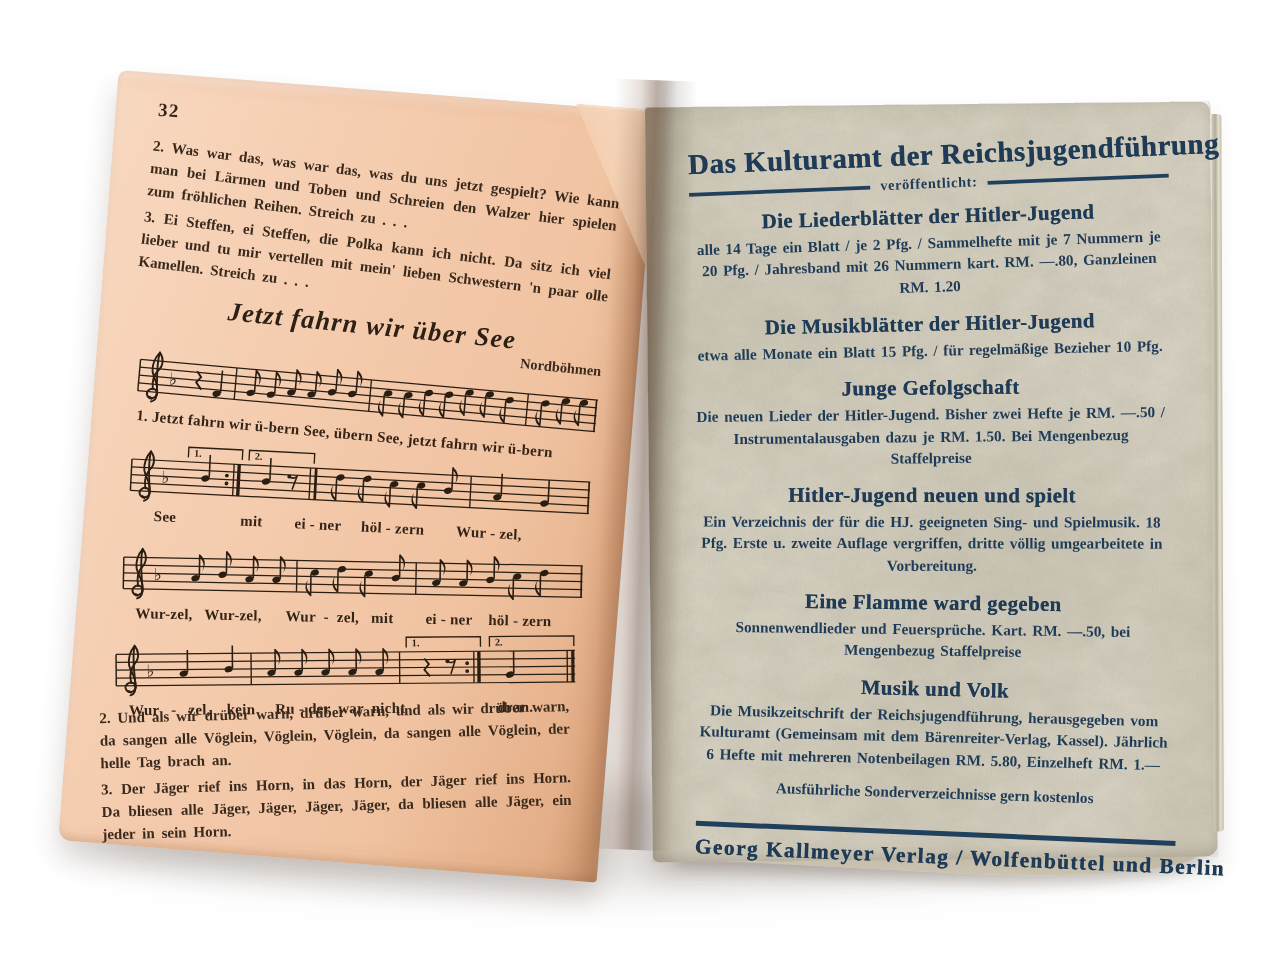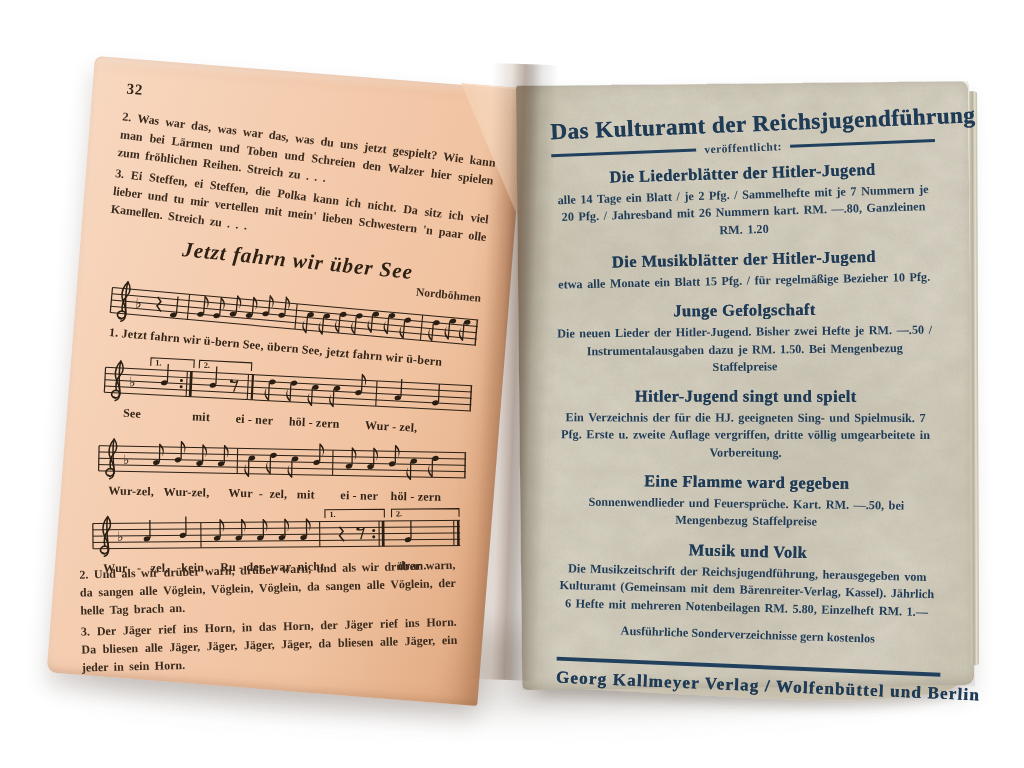--- a/index.html
+++ b/index.html
@@ -310,22 +310,22 @@
       </div>
       <div class="sec" style="transform:rotate(-0.6deg);">
         <h3>Die Musikblätter der Hitler-Jugend</h3>
         <p>etwa alle Monate ein Blatt 15 Pfg. / für regelmäßige Bezieher 10 Pfg.</p>
       </div>
       <div class="sec" style="transform:rotate(0deg);">
         <h3>Junge Gefolgschaft</h3>
         <p>Die neuen Lieder der Hitler-Jugend. Bisher zwei Hefte je RM. —.50 / Instrumentalausgaben dazu je RM. 1.50. Bei Mengenbezug Staffelpreise</p>
       </div>
       <div class="sec" style="transform:rotate(0.7deg);">
-        <h3>Hitler-Jugend singt und spielt</h3>
-        <p>Ein Verzeichnis der für die HJ. geeigneten Sing- und Spielmusik. 7 Pfg. Erste u. zweite Auflage vergriffen, dritte völlig umgearbeitete in Vorbereitung.</p>
+        <h3>Hitler-Jugend neuen und spielt</h3>
+        <p>Ein Verzeichnis der für die HJ. geeigneten Sing- und Spielmusik. 18 Pfg. Erste u. zweite Auflage vergriffen, dritte völlig umgearbeitete in Vorbereitung.</p>
       </div>
       <div class="sec" style="transform:rotate(1.3deg);">
         <h3>Eine Flamme ward gegeben</h3>
         <p>Sonnenwendlieder und Feuersprüche. Kart. RM. —.50, bei Mengenbezug Staffelpreise</p>
       </div>
       <div class="sec" style="transform:rotate(2deg);">
         <h3>Musik und Volk</h3>
         <p>Die Musikzeitschrift der Reichsjugendführung, herausgegeben vom Kulturamt (Gemeinsam mit dem Bärenreiter-Verlag, Kassel). Jährlich 6 Hefte mit mehreren Notenbeilagen RM. 5.80, Einzelheft RM. 1.—</p>
       </div>
 

